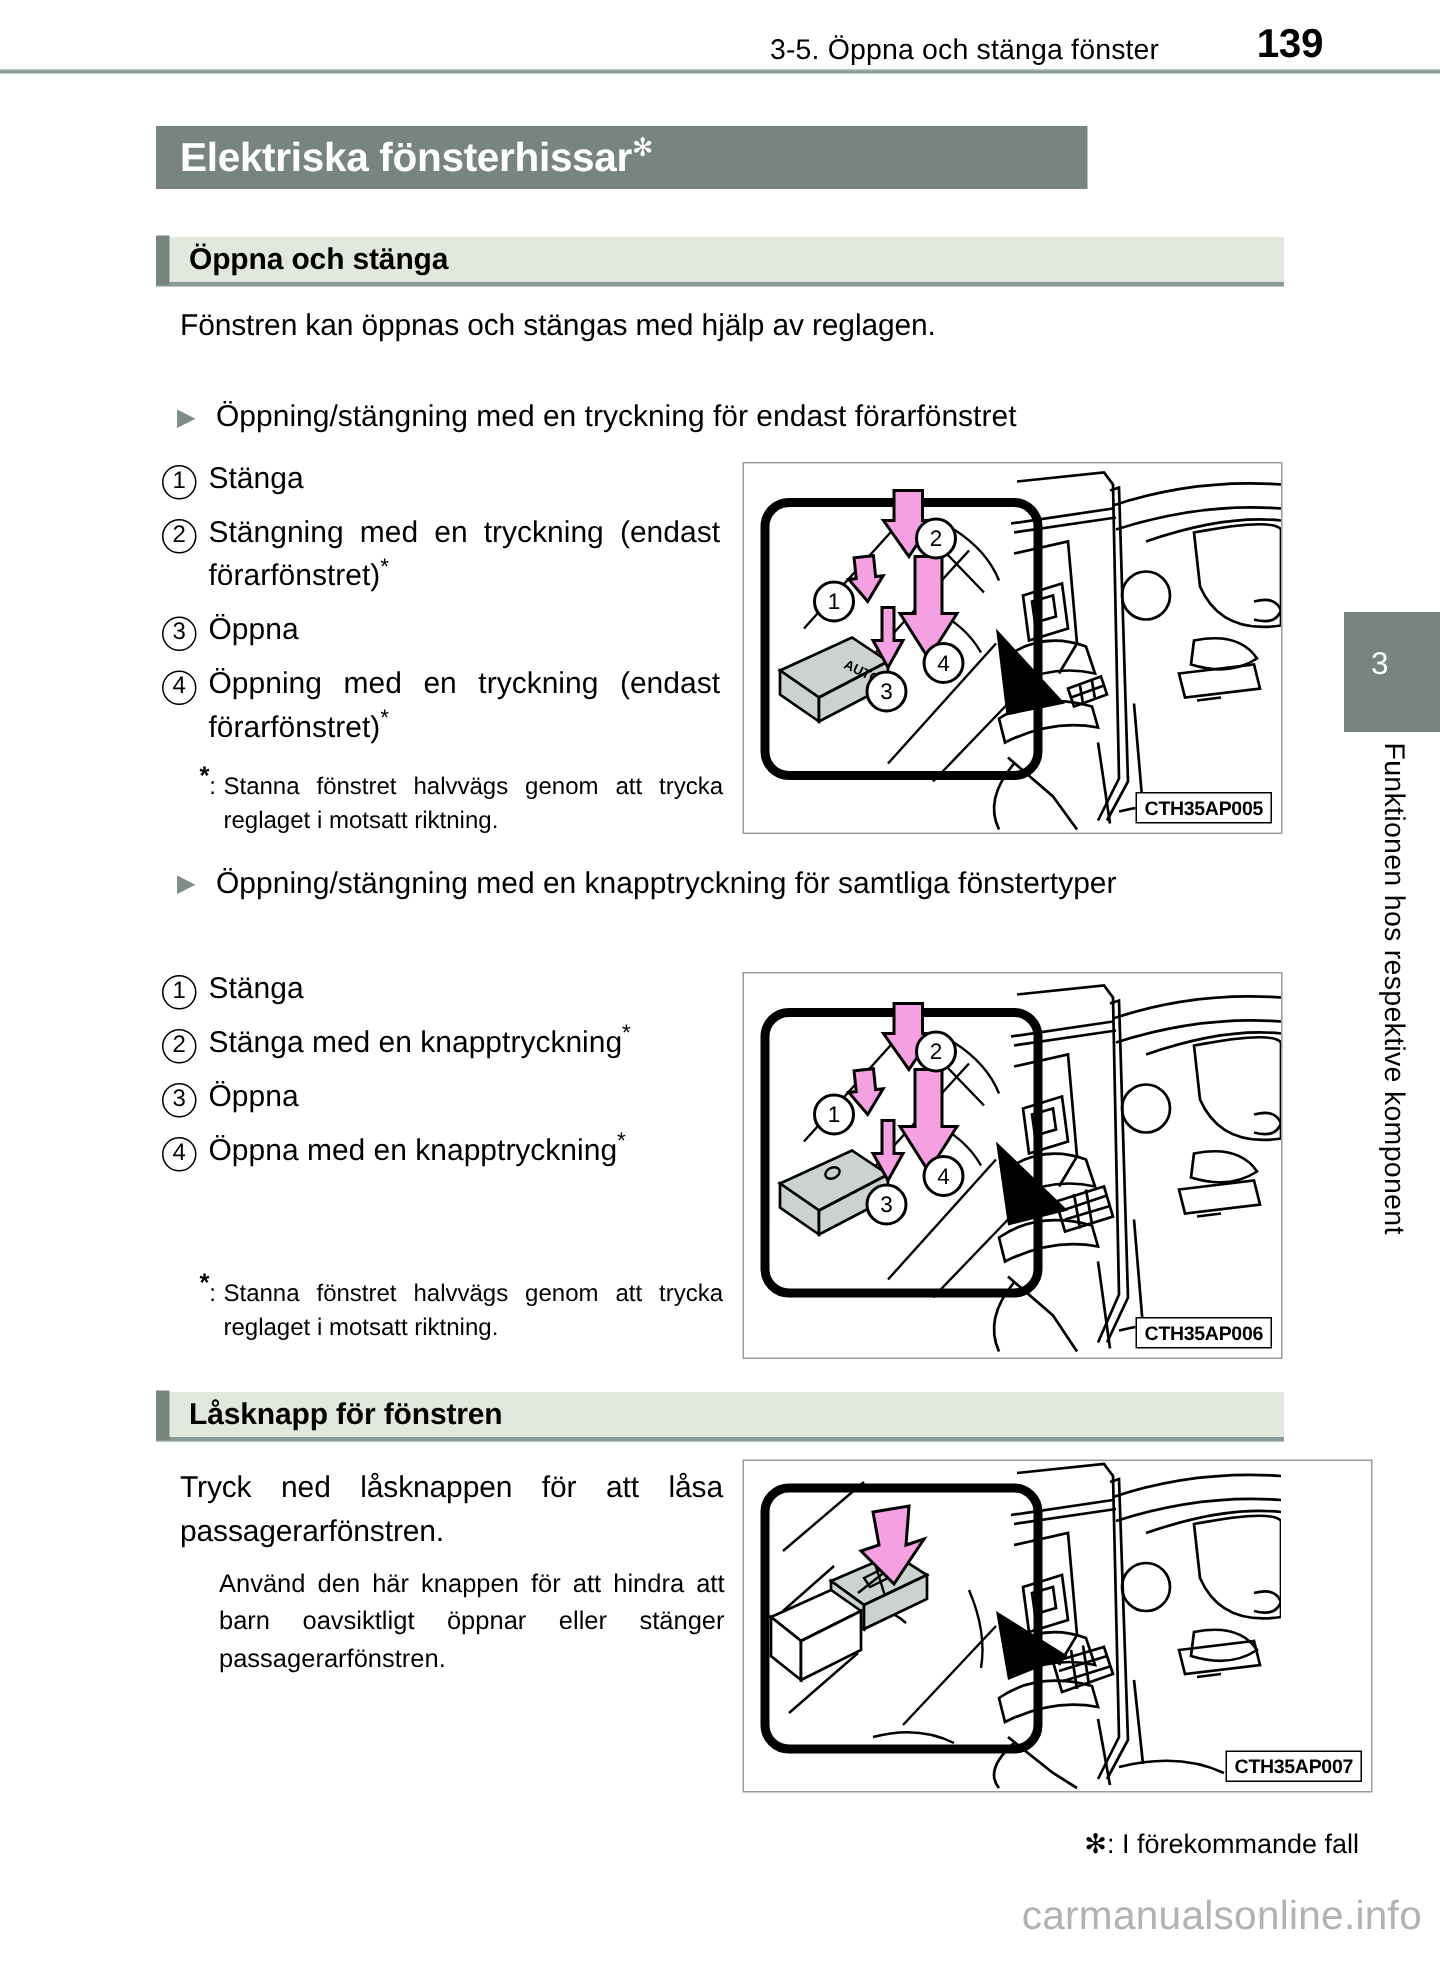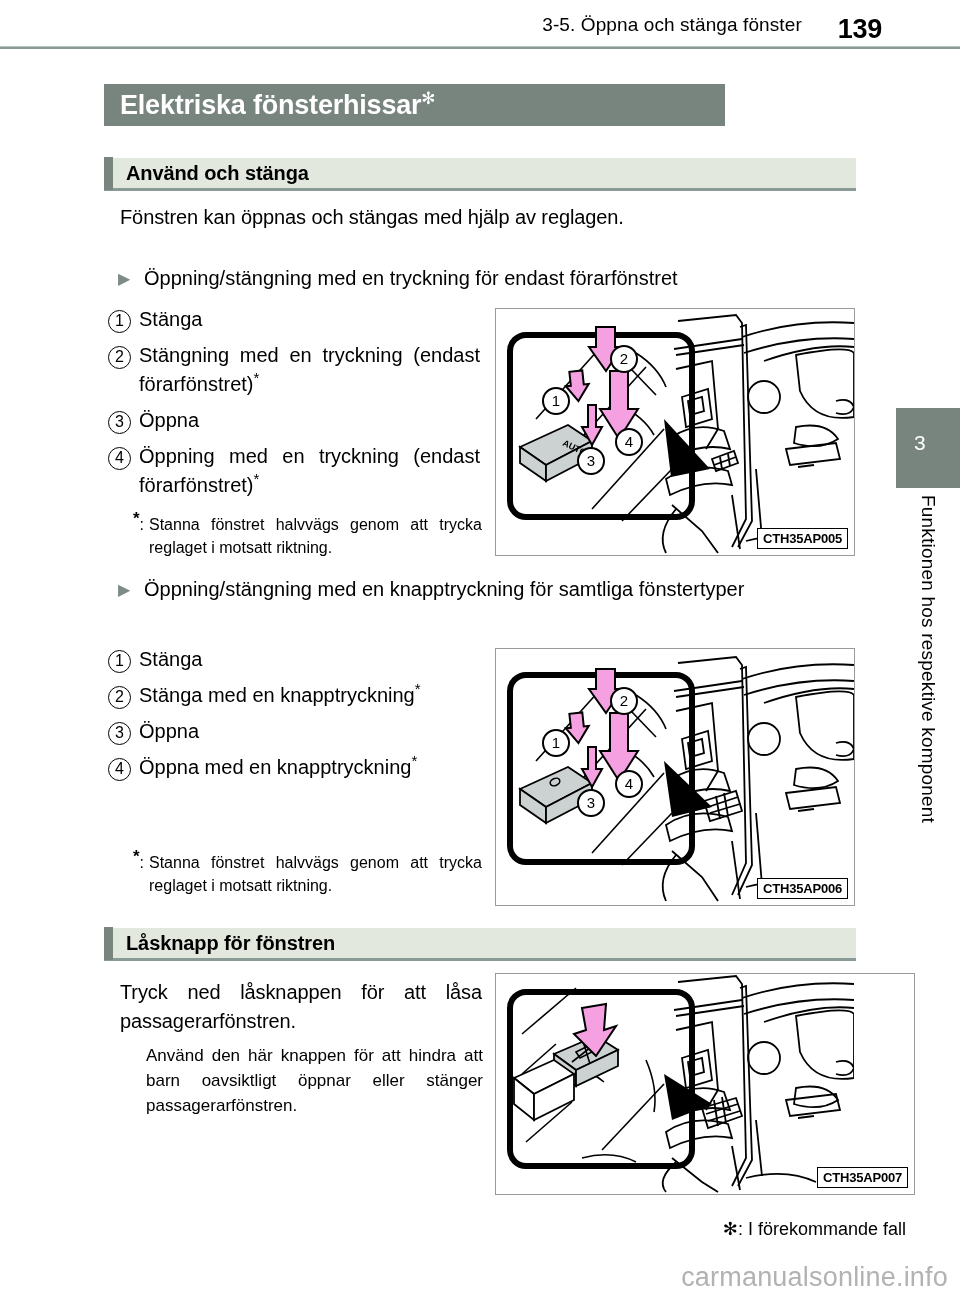--- a/index.html
+++ b/index.html
@@ -16,21 +16,21 @@
   }
 
   
   #page-header {
     position: absolute;
     left: 0; top: 0; width: 960px; height: 48px;
   }
   #header-inner {
     position: absolute;
     right: 78px; top: 14px;
-    display: flex; align-items: flex-start; gap: 11px;
+    display: flex; align-items: flex-end; gap: 40px;
   }
   #breadcrumb {
     font-size: 19px; letter-spacing: .1px;
   }
   #page-number {
     font-size: 27px; font-weight: bold; letter-spacing: -.3px; margin-left: 25px;
   }
   #header-rule {
     position: absolute; left: 0; top: 46px;
     width: 960px; height: 3px;
@@ -245,21 +245,21 @@
 </div>
 
 <div id="title-bar">
   <div id="title-text">
     <span>Elektriska fönsterhissar</span><span class="sup-star">✻</span>
   </div>
 </div>
 
 <div class="section-head" style="top:158px;">
   <div class="accent"></div>
-  <div class="label">Använd och stänga</div>
+  <div class="label">Öppna och stänga</div>
 </div>
 
 <div class="para" style="left:120px; top:203px; width:730px;">
   <div>Fönstren kan öppnas och stängas med hjälp av reglagen.</div>
 </div>
 
 <div class="arrow-item" style="left:118px; top:264px; width:736px;">
   <div class="arrow-mark">▶</div>
   <div class="arrow-text last-left">Öppning/stängning med en tryckning för endast förarfönstret</div>
 </div>

